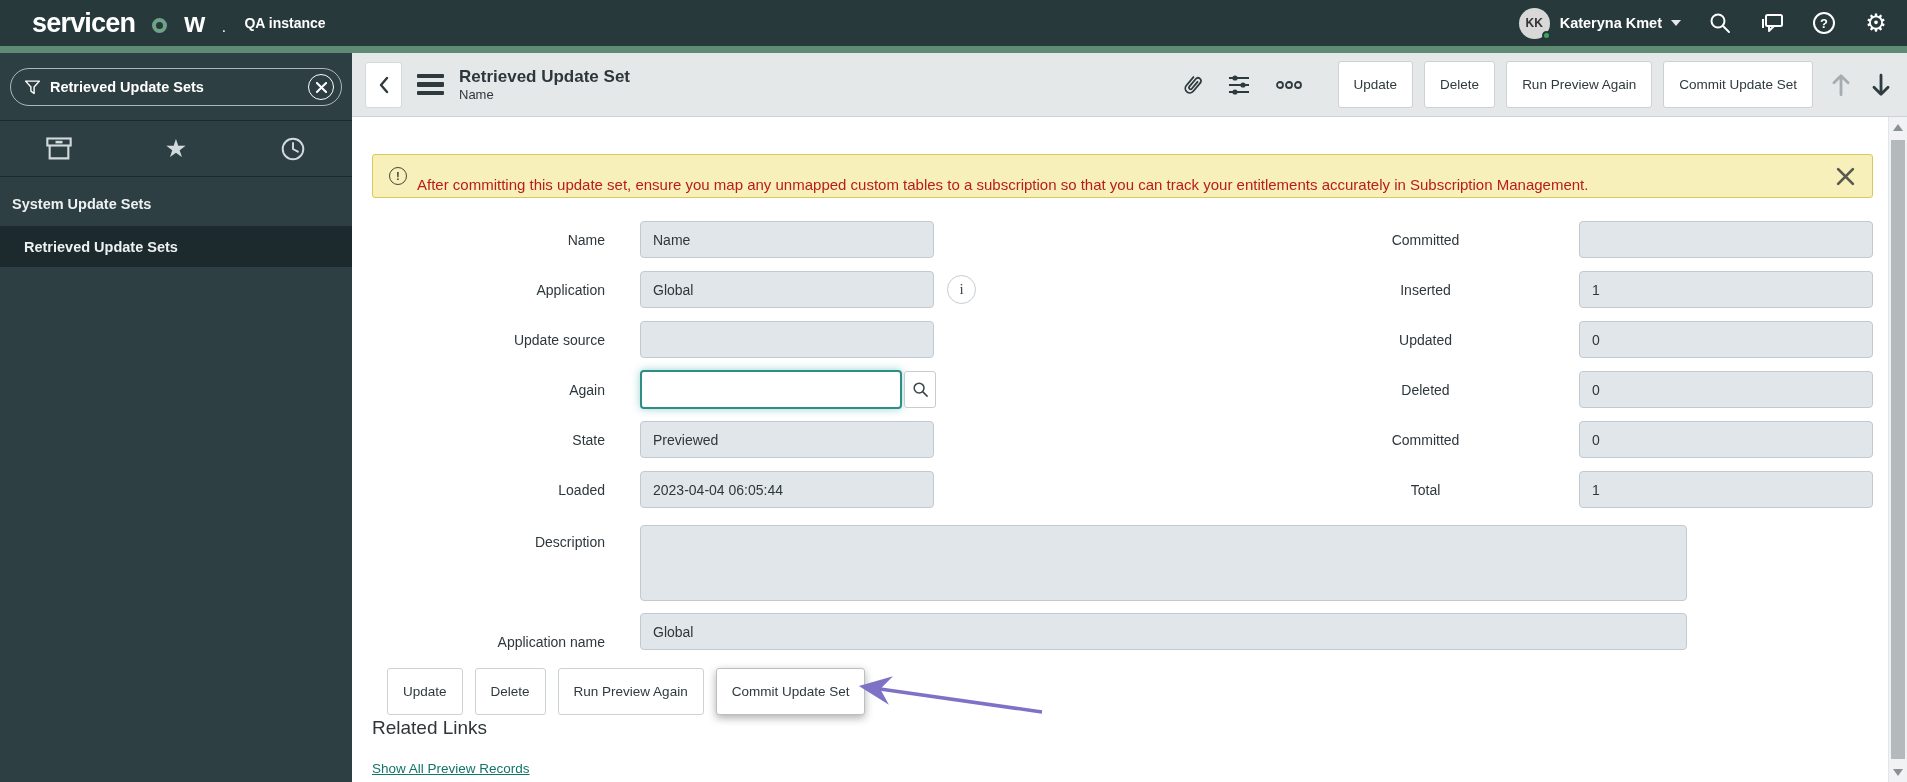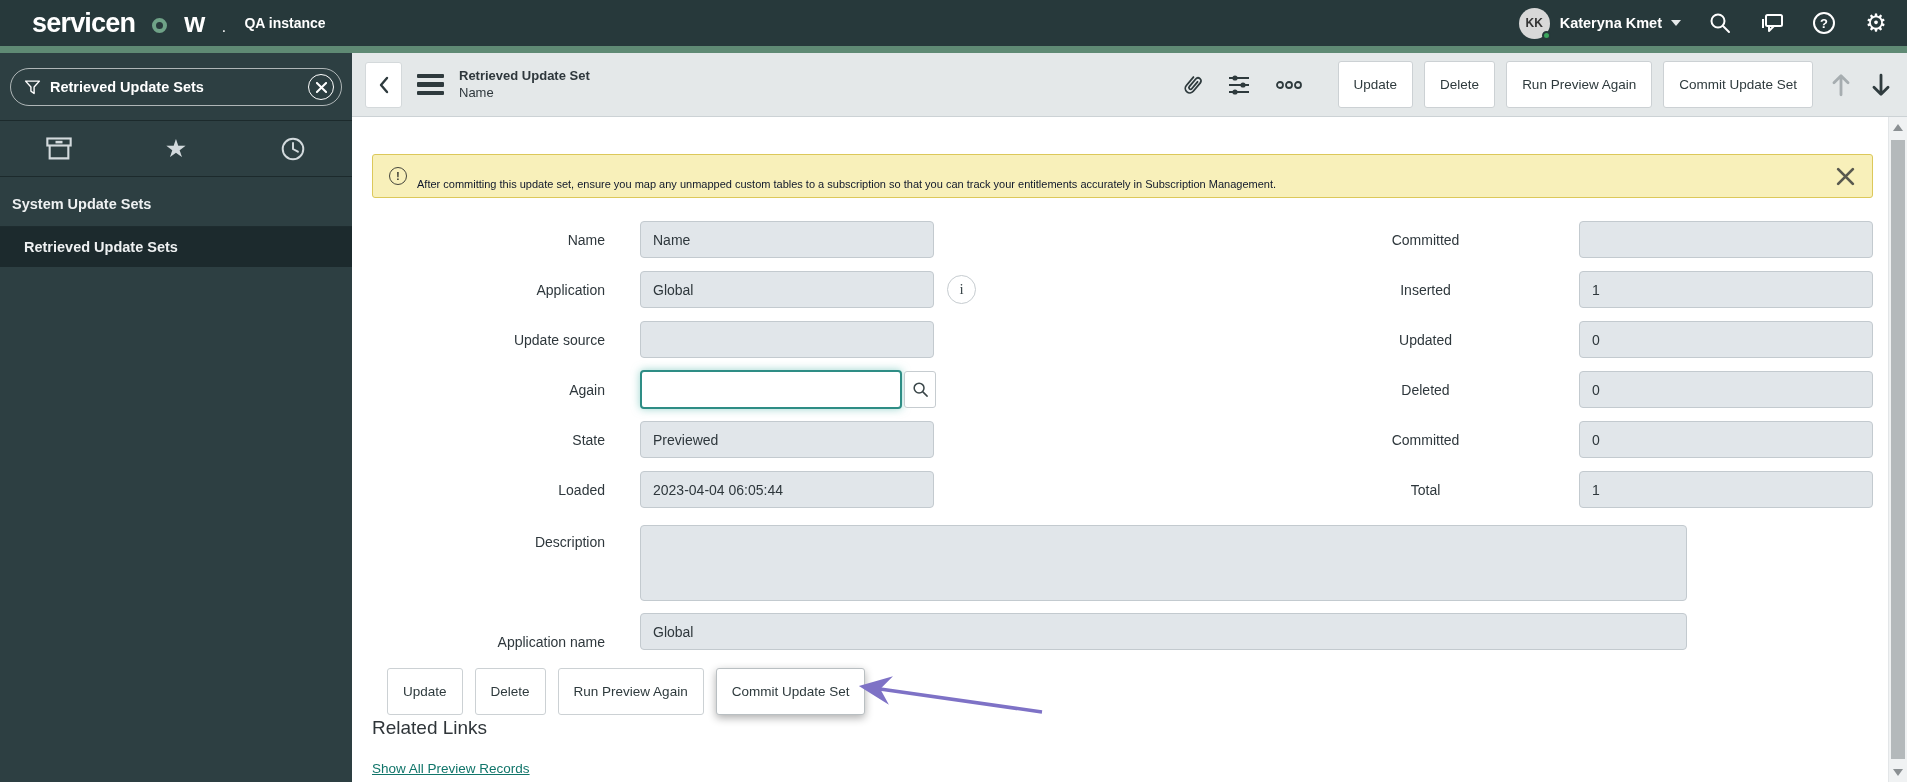--- a/index.html
+++ b/index.html
@@ -35,34 +35,34 @@
   .star-glyph { font-size:25px; color:#d3dadd; line-height:25px; }
   .nav-section-label { padding:19px 0 14px 12px; font-size:14.5px; font-weight:bold; border-bottom:1px solid rgba(15,25,27,.5); }
   .nav-item { background:#1c2a2d; padding:12px 0 12px 24px; font-size:14.5px; font-weight:bold; cursor:pointer; }
 
   
   .form-header { position:absolute; left:352px; top:53px; width:1555px; height:64px; background:#e4e8e9; border-bottom:1px solid #ccd2d5; display:flex; align-items:center; padding:0 14px 0 13px; }
   .back-btn { width:37px; height:46px; background:#fff; border:1px solid #d4d9db; border-radius:3px; display:flex; align-items:center; justify-content:center; cursor:pointer; flex:none; }
   .hamburger { margin-left:15px; display:flex; flex-direction:column; gap:4px; cursor:pointer; flex:none; }
   .hamburger span { display:block; width:27px; height:4.5px; background:#2e3a3d; border-radius:1px; }
   .title-block { margin-left:15px; line-height:1.25; }
-  .form-title { font-size:13px; font-weight:bold; color:#2e373c; }
+  .form-title { font-size:17px; font-weight:bold; color:#2e373c; }
   .form-subtitle { font-size:13px; color:#2e373c; }
   .fh-spacer { flex:1; }
   .fh-icon { margin-right:24px; cursor:pointer; display:flex; align-items:center; }
   .btn { height:47px; background:#fff; border:1px solid #ccd1d4; border-radius:3px; color:#2e3a3d; font-size:13.5px; font-family:inherit; padding:0 15px; cursor:pointer; white-space:nowrap; }
   .form-header .btn { margin-left:11px; }
   .nav-arrow { margin-left:16px; display:flex; align-items:center; cursor:pointer; }
 
   
   .content { position:absolute; left:352px; top:117px; width:1536px; height:665px; background:#fff; }
 
   .warn-banner { position:absolute; left:20px; top:37px; width:1501px; height:44px; background:#f8f0ba; border:1px solid #dcc85a; border-radius:3px; display:flex; align-items:center; padding:0 16px; }
   .alert-circle { width:18px; height:18px; border:1.7px solid #44453a; border-radius:50%; font-size:11.5px; font-weight:bold; color:#44453a; display:flex; align-items:center; justify-content:center; flex:none; }
-  .warn-text { margin-left:10px; font-size:11px; color:#0f172a;margin-top:16px; }
+  .warn-text { margin-left:10px; font-size:15px; color:#b91c1c;margin-top:16px; }
   .banner-close { margin-left:auto; cursor:pointer; display:flex; align-items:center; }
 
   
   .rows { position:absolute; left:20px; top:104px; width:1501px; }
   .frow { display:flex; align-items:center; height:37px; margin-bottom:13px; }
   .flabel { width:233px; text-align:right; font-size:14px; color:#2e373c; flex:none; }
   .fl-gap { width:35px; flex:none; }
   .ffield { width:294px; height:37px; background:#e1e6ea; border:1px solid #c3cacf; border-radius:4px; font-size:14px; color:#2e373c; padding:0 12px; font-family:inherit; }
   .r-label { margin-left:auto; width:233px; text-align:center; font-size:14px; flex:none; }
   .r-gap { width:37px; flex:none; }

